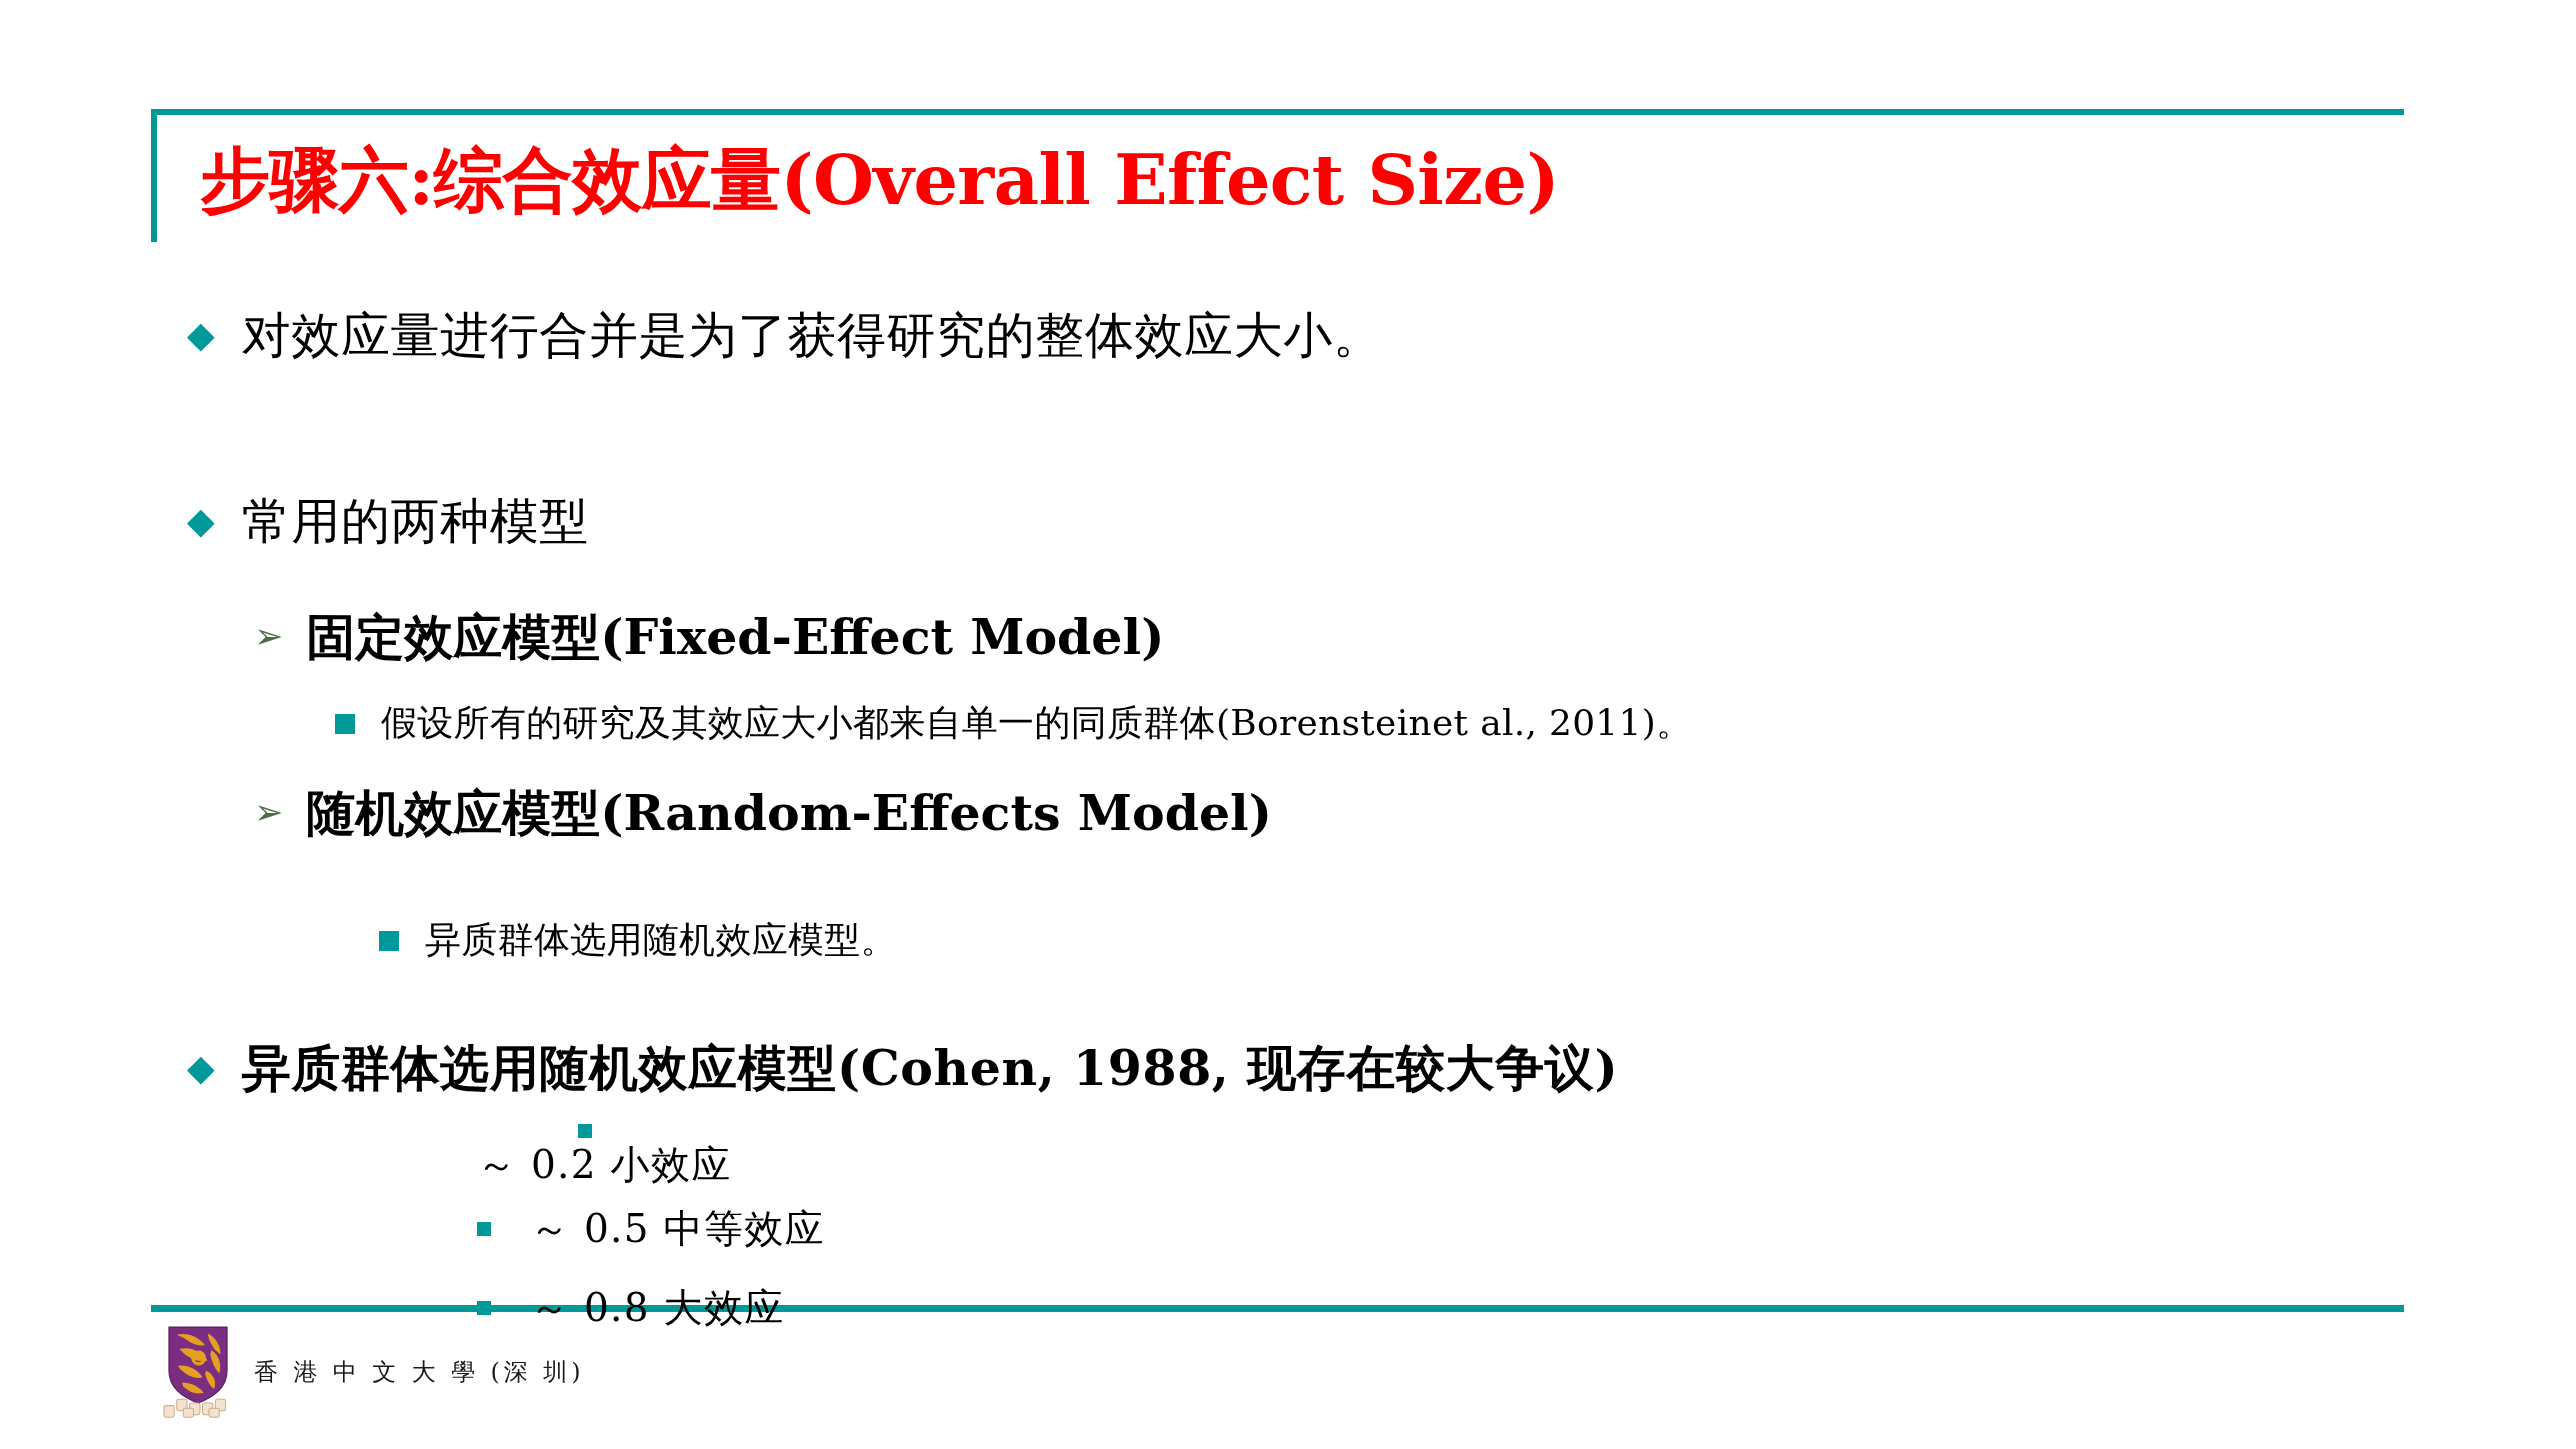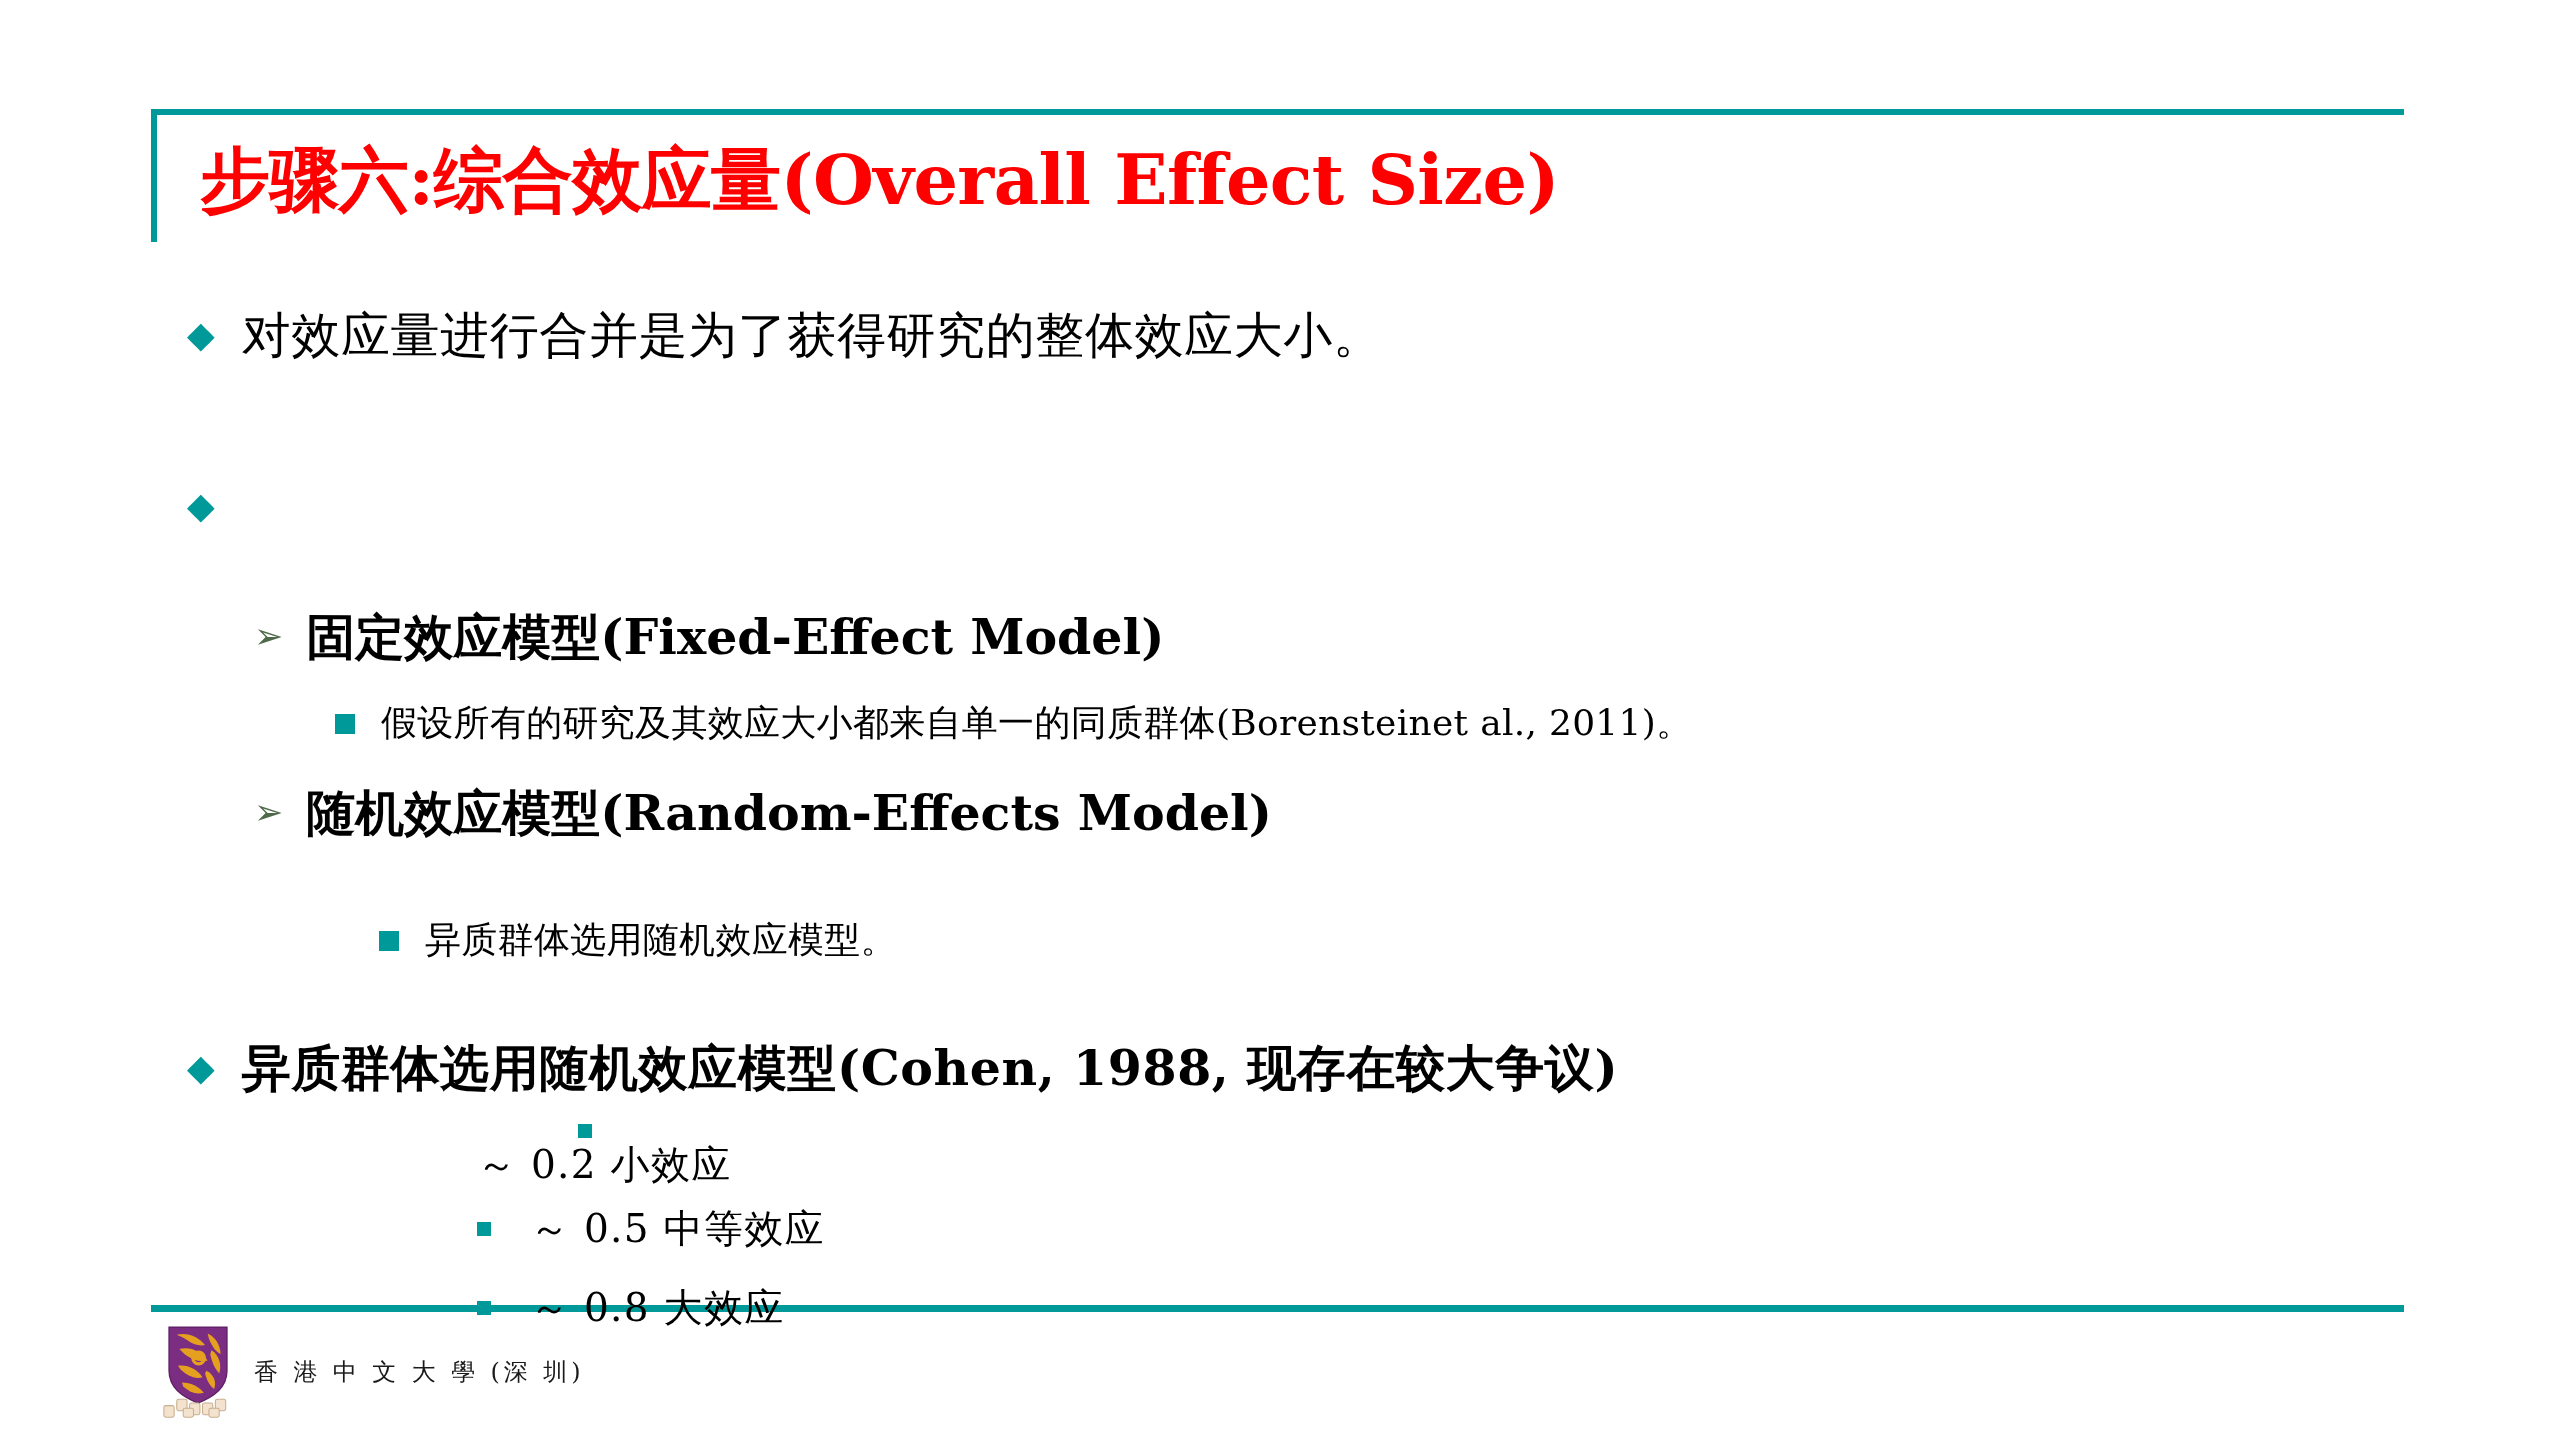--- a/index.html
+++ b/index.html
@@ -192,20 +192,21 @@
 
   <div class="body">
 
     <div class="line lvl1" style="top:303px;">
       <span class="bullet">◆</span>
       <span class="txt">对效应量进行合并是为了获得研究的整体效应大小。</span>
     </div>
 
     <div class="line lvl1" style="top:489px;">
       <span class="bullet">◆</span>
+      <span class="txt">常用的两种模型</span>
     </div>
 
     <div class="line lvl2" style="top:605px;">
       <span class="bullet">➢</span>
       <span class="txt">固定效应模型(Fixed-Effect Model)</span>
     </div>
 
     <div class="line lvl3" style="top:699px;">
       <span class="sqr"></span>
       <span class="txt">假设所有的研究及其效应大小都来自单一的同质群体(Borensteinet al., 2011)。</span>

